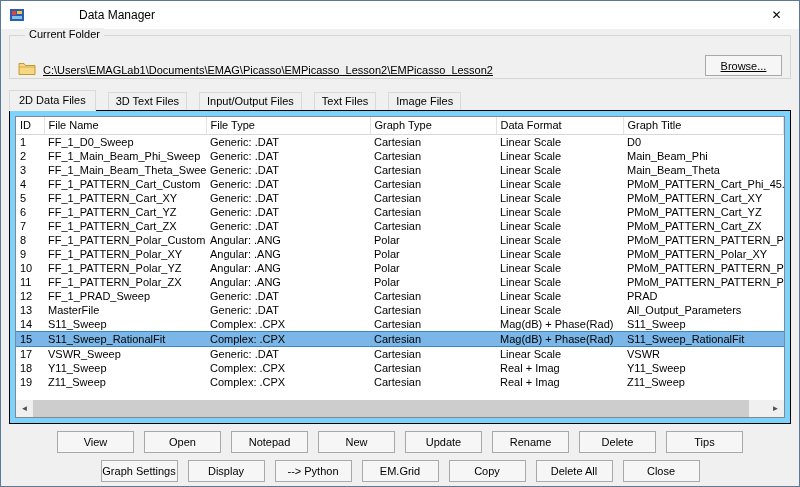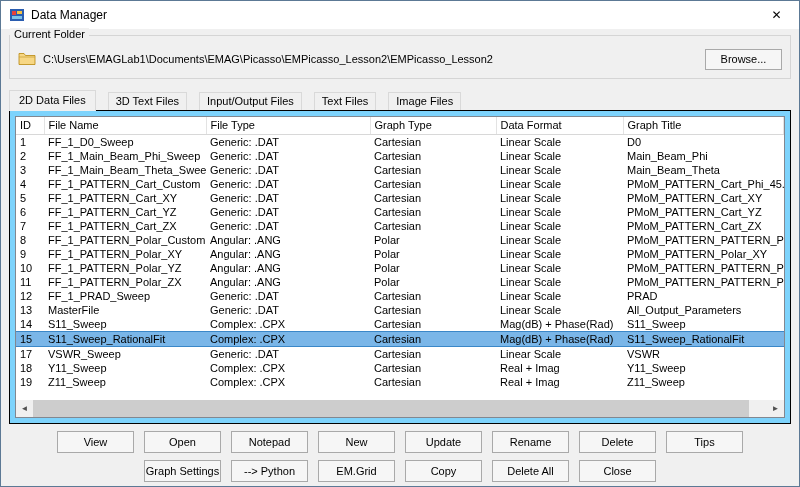--- a/index.html
+++ b/index.html
@@ -13,42 +13,44 @@
     color: #000;
     position: relative;
     overflow: hidden;
   }
 
   
   .titlebar {
     height: 28px; background: #fff;
     display: flex; align-items: center;
     padding-left: 8px;
+    gap: 48px;
   }
   .app-icon { width: 16px; height: 16px; display: inline-block; }
   .titlebar .title { font-size: 12px; margin-left: 6px; }
   .close-btn {
     margin-left: auto; width: 45px; height: 100%;
     display: flex; align-items: center; justify-content: center;
     font-size: 12px; cursor: default;
   }
 
   
   .groupbox {
     margin: 6px 8px 0 8px; height: 44px;
     border: 1px solid #d5d5d5;
     position: relative;
   }
   .group-label {
-    position: absolute; top: -8px; left: 0;
+    position: absolute; top: -8px; left: 15px;
     background: #f0f0f0; padding: 0 4px; font-size: 11px;
   }
   .folder-row {
-    display: flex; align-items: center; height: 100%;
+    display: flex; align-items: flex-end; height: 100%;
     padding: 6px 8px 2px 8px;
+    text-decoration: underline;
   }
   .folder-icon { width: 18px; height: 14px; display: inline-block; margin-right: 7px; }
   .folder-path { font-size: 11px; white-space: nowrap; overflow: hidden; }
 
   .btn {
     background: #f6f6f6;
     border: 1px solid #a9a9a9;
     font-family: "Liberation Sans", sans-serif;
     font-size: 11px; color: #000;
     padding: 0;
@@ -349,20 +351,21 @@
       <button class="btn">Open</button>
       <button class="btn">Notepad</button>
       <button class="btn">New</button>
       <button class="btn">Update</button>
       <button class="btn">Rename</button>
       <button class="btn">Delete</button>
       <button class="btn">Tips</button>
     </div>
   <div class="btn-row">
       <button class="btn">Graph Settings</button>
+      <button class="btn">Display</button>
       <button class="btn">--&gt; Python</button>
       <button class="btn">EM.Grid</button>
       <button class="btn">Copy</button>
       <button class="btn">Delete All</button>
       <button class="btn">Close</button>
     </div>
 
 </div>
 
 </body></html>

